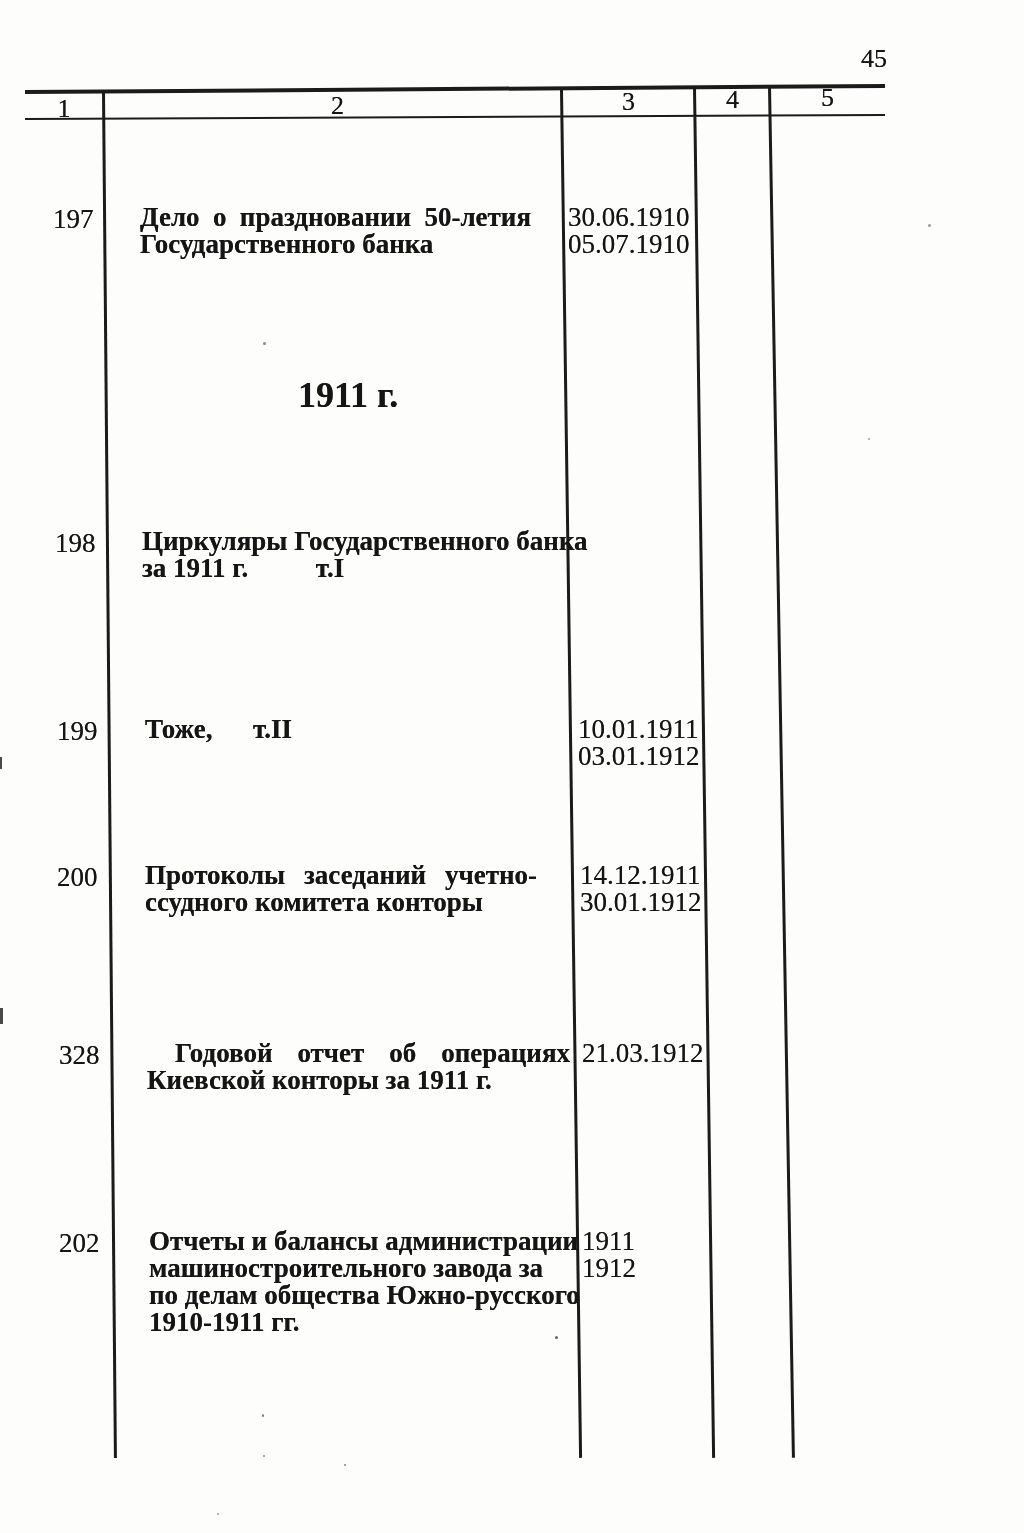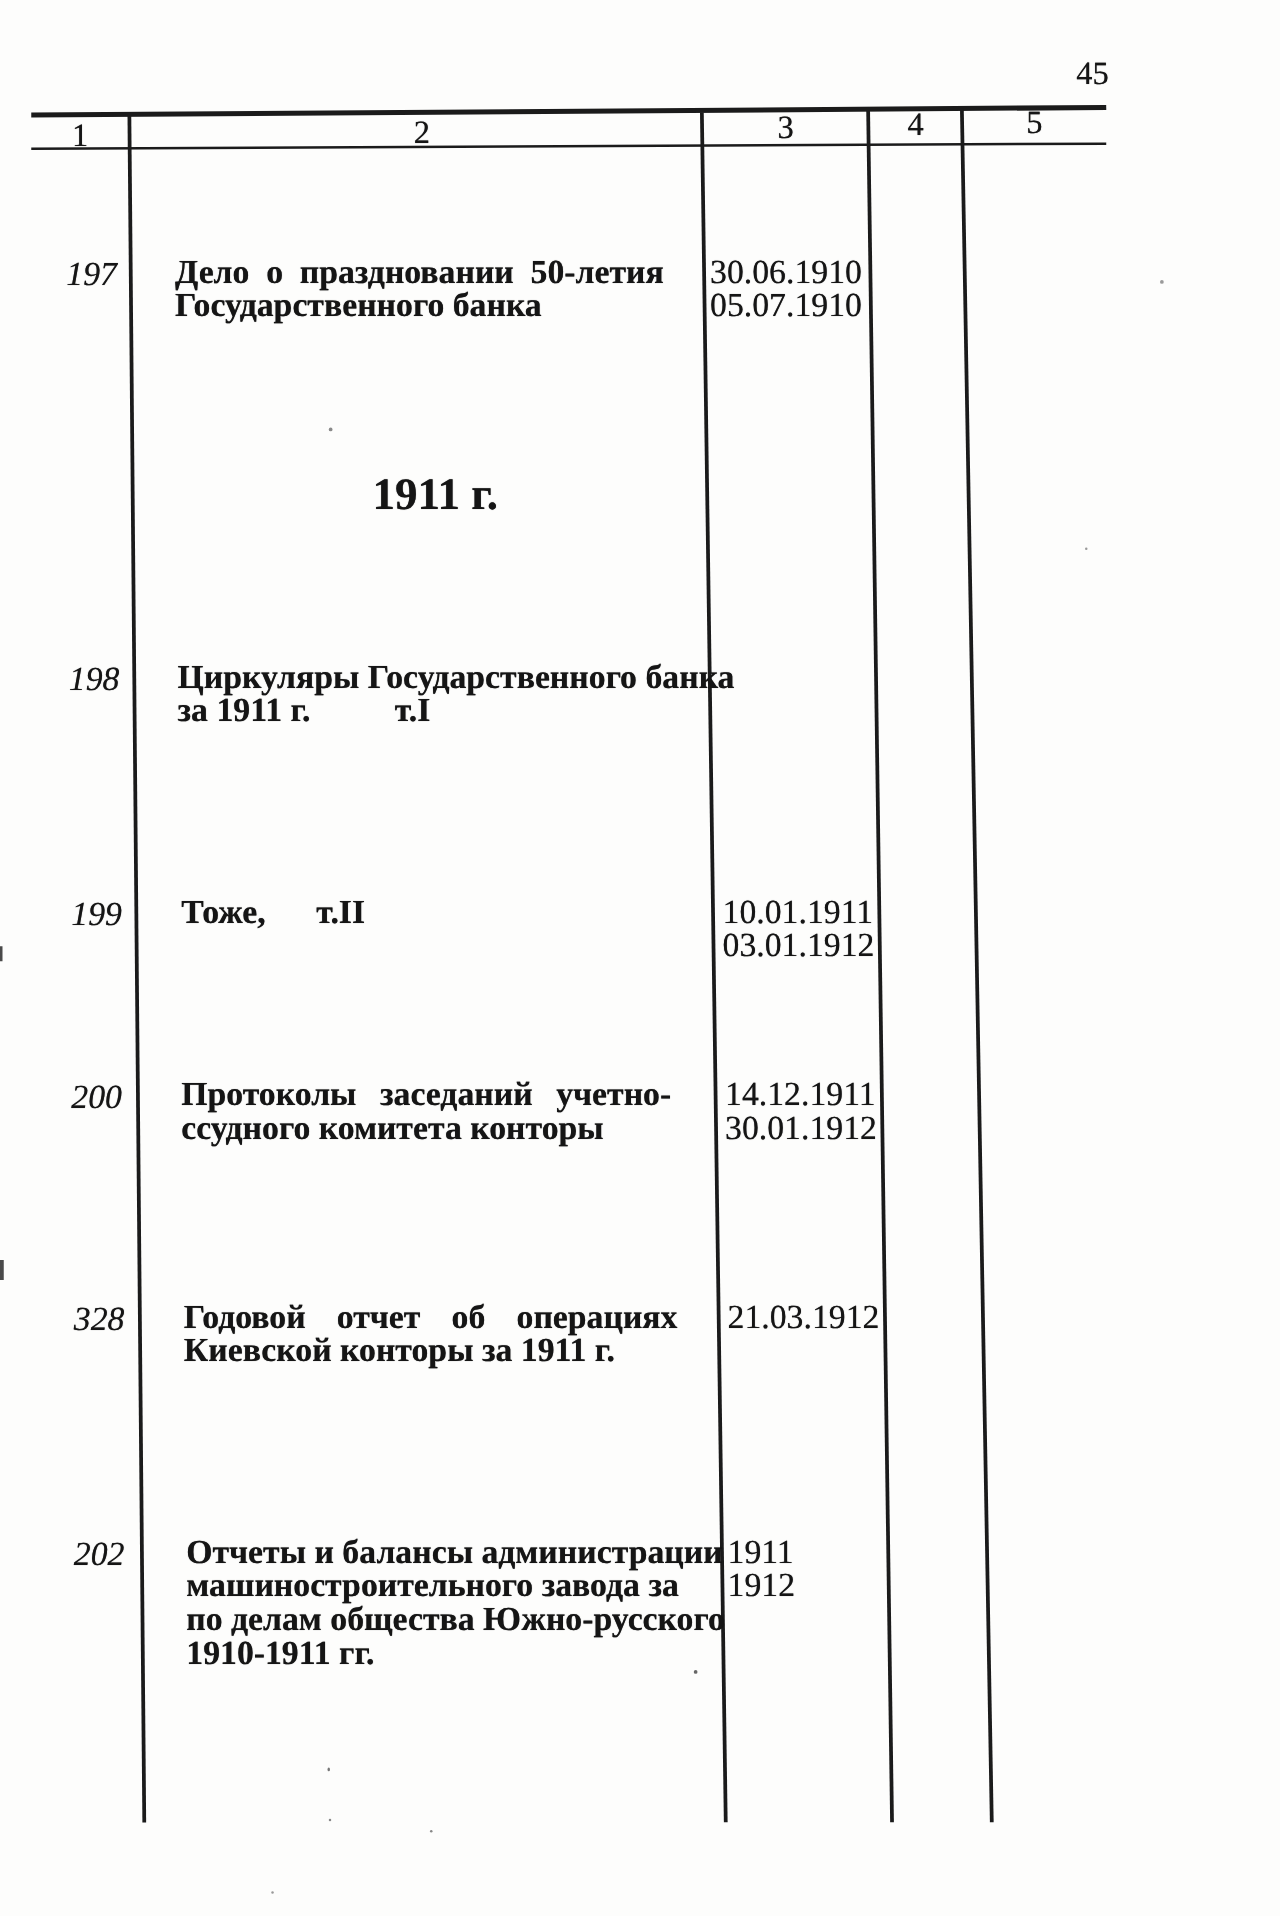--- a/index.html
+++ b/index.html
@@ -29,21 +29,21 @@
   .rule-v { transform-origin: 50% 0; }
   .rule-top   { left: 25px;  top: 90px;  width: 860px; height: 4px;  transform: rotate(-0.40deg); }
   .rule-under { left: 25px;  top: 118px; width: 860px; height: 2px;  transform: rotate(-0.27deg); }
   .rule-v1 { left: 102px; top: 92px; width: 2.5px; height: 1366px; transform: rotate(-0.50deg); }
   .rule-v2 { left: 560px; top: 90px; width: 2.5px; height: 1368px; transform: rotate(-0.80deg); }
   .rule-v3 { left: 693px; top: 88px; width: 2.5px; height: 1370px; transform: rotate(-0.80deg); }
   .rule-v4 { left: 768px; top: 87px; width: 3px;   height: 1371px; transform: rotate(-1.00deg); }
 
   
   .row { position: absolute; left: 0; width: 100%; }
-  .num { position: absolute; top: 2px; width: 60px; font-style: italic; }
+  .num { position: absolute; top: 2px; width: 60px; }
   .c2  { position: absolute; top: 0; width: 410px; font-weight: bold; }
   .c3  { position: absolute; top: 0; width: 130px; }
   .ln  { display: block; }
   .just { text-align: justify; text-align-last: justify; text-justify: inter-word; }
   .gap  { white-space: pre; }
   .section-heading { font-weight: bold; font-size: 36px; }
 
   
   .speck { position: absolute; border-radius: 50%; }
   .edge-mark { position: absolute; left: 0; background: #4a4a4a; }
@@ -109,21 +109,21 @@
     </div>
     <div class="txt c3" style="left:580px;">
       <span class="ln">14.12.1911</span>
       <span class="ln">30.01.1912</span>
     </div>
   </div>
 
   <div class="row" style="top:1040px; line-height:45px;">
     <div class="txt num" style="left:59px;">328</div>
     <div class="txt c2" style="left:147px;">
-      <span class="ln just" style="width:395px;">Годовой отчет об операциях</span>
+      <span class="ln just" style="width:395px;margin-left:28px;">Годовой отчет об операциях</span>
       <span class="ln just" style="width:334px;">Киевской конторы за 1911 г.</span>
     </div>
     <div class="txt c3" style="left:582px;">
       <span class="ln">21.03.1912</span>
     </div>
   </div>
 
   <div class="row" style="top:1228px; line-height:43px;">
     <div class="txt num" style="left:59px;">202</div>
     <div class="txt c2" style="left:149px;">

